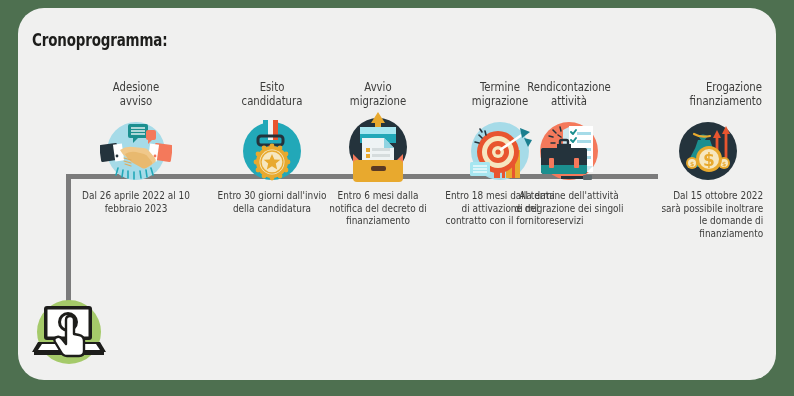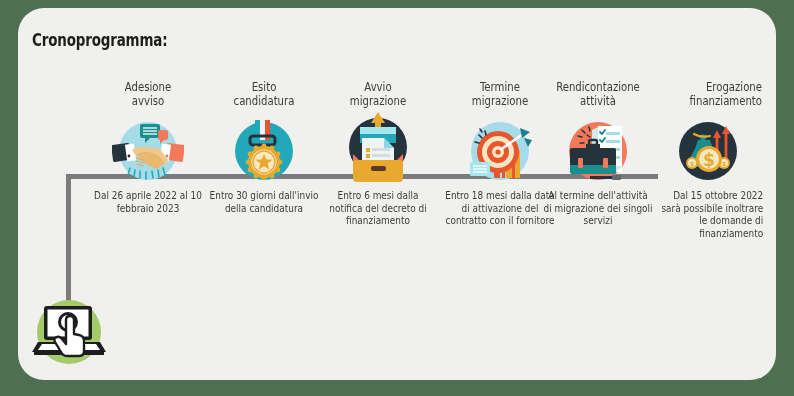--- a/index.html
+++ b/index.html
@@ -73,21 +73,21 @@
   <div class="title">Cronoprogramma:</div>
 
   <div class="track" style="left:126px;width:90px;"></div>
   <div class="track" style="left:216px;width:112px;"></div>
   <div class="track" style="left:328px;width:110px;"></div>
   <div class="track" style="left:438px;width:110px;"></div>
   <div class="track" style="left:548px;width:110px;"></div>
   <div class="elbow-h"></div>
   <div class="elbow-v"></div>
 
-  <div class="step" style="left:88px;">
+  <div class="step" style="left:76px;">
     <div class="head">
       <div>Adesione</div>
       <div>avviso</div>
     </div>
     <div class="circ-wrap">
       <svg class="icon-svg" width="72" height="66" viewBox="0 0 72 66">
         <circle cx="36" cy="33" r="29" fill="#a6dbe8"></circle>
         <g stroke="#22a8b8" stroke-width="1.6" stroke-linecap="round">
           <line x1="18" y1="50" x2="16" y2="57"></line>
             <line x1="23" y1="52" x2="22" y2="59"></line>
@@ -120,21 +120,21 @@
         <g stroke="#e0ab5c" stroke-width="1.2" stroke-linecap="round">
           <line x1="24" y1="40" x2="31" y2="42"></line>
             <line x1="24" y1="43" x2="31" y2="45"></line>
             <line x1="25" y1="46" x2="31" y2="48"></line>
         </g>
       </svg>
     </div>
     <div class="desc">Dal 26 aprile 2022 al 10 febbraio 2023</div>
   </div>
 
-  <div class="step" style="left:204px;">
+  <div class="step" style="left:212px;">
     <div class="head">
       <div>Esito</div>
       <div>candidatura</div>
     </div>
     <div class="circ-wrap">
       <svg class="icon-svg" width="72" height="66" viewBox="0 0 72 66">
         <circle cx="36" cy="33" r="29" fill="#22a8b8"></circle>
         <rect x="27" y="2" width="5" height="20" fill="#22a8b8"></rect>
         <rect x="32" y="2" width="5" height="20" fill="#f2f2f2"></rect>
         <rect x="37" y="2" width="5" height="20" fill="#e8552f"></rect>
@@ -232,21 +232,21 @@
         <g stroke="#ffffff" stroke-width="1.2">
             <line x1="11" y1="48" x2="25" y2="48"></line>
             <line x1="11" y1="51" x2="25" y2="51"></line>
             <line x1="11" y1="54" x2="25" y2="54"></line>
           </g>
       </svg>
     </div>
     <div class="desc">Entro 18 mesi dalla data di attivazione del contratto con il fornitore</div>
   </div>
 
-  <div class="step" style="left:538px;">
+  <div class="step" style="left:509px;">
     <div class="head">
       <div>Rendicontazione</div>
       <div>attività</div>
     </div>
     <div class="circ-wrap">
       <svg class="icon-svg" width="76" height="68" viewBox="0 0 76 68">
         <circle cx="38" cy="33" r="29" fill="#f4795b"></circle>
         <path d="M40 8 h22 v46 h-26 l-4 -4 v-38 z" fill="#cfe9ef"></path>
         <path d="M38 8 h24 v46 h-24 z" fill="#ffffff"></path>
         <path d="M56 54 l6 -6 h-6 z" fill="#cfe9ef"></path>

